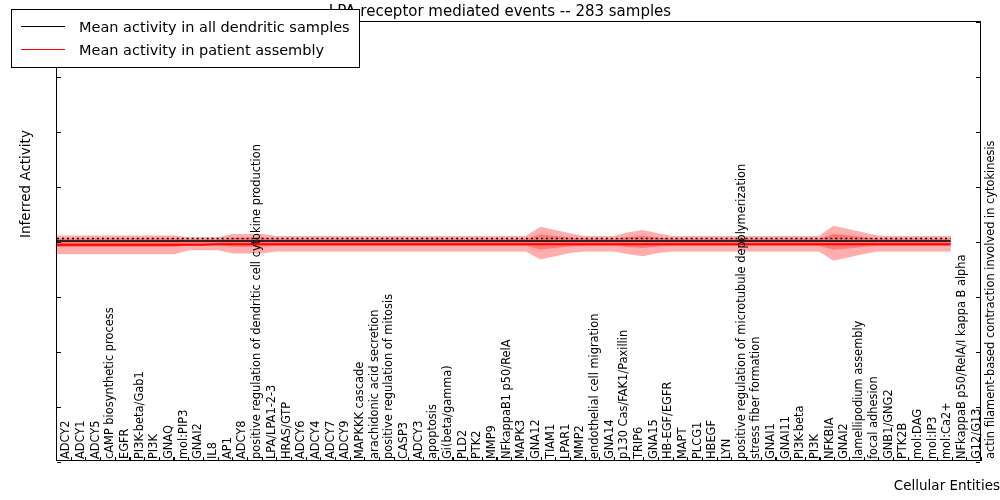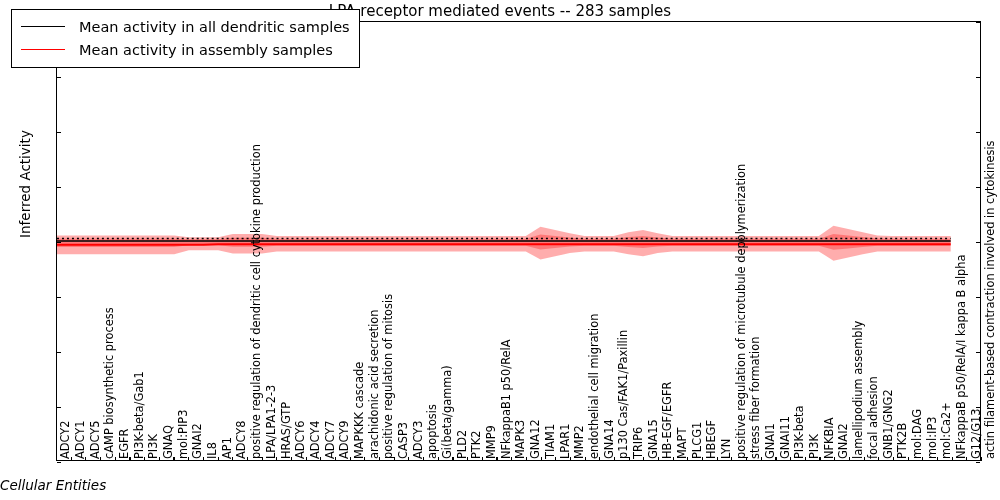--- a/index.html
+++ b/index.html
@@ -28,22 +28,22 @@
     font-size:13.5px;color:#000;
     transform:rotate(-90deg);transform-origin:center center;
   }
   .ytick-mark{
     position:absolute;left:0;width:4px;height:1.1px;background:#000;
   }
   .ytick-mark.right{left:auto;right:0;}
 
   
   #xlabel{
-    position:absolute;left:0;top:477px;width:1000px;text-align:left;
-    font-size:13.5px;color:#000;font-style:italic;
+    position:absolute;left:0;top:477px;width:1000px;text-align:right;
+    font-size:13.5px;color:#000;
   }
   #xticks{position:absolute;left:56px;top:461px;width:925px;height:0;}
   .xtick-mark{position:absolute;top:-4px;width:1.1px;height:4px;background:#000;}
   .xtick-label{
     position:absolute;top:-2px;
     font-size:11.4px;color:#000;white-space:nowrap;
     transform-origin:left top;
     transform:rotate(-90deg);
     line-height:1;
   }
@@ -236,17 +236,17 @@
       <div class="xtick-label" style="left: 929.3px;">actin filament-based contraction involved in cytokinesis</div>
     </div>
 
   <div id="legend">
     <div class="legend-row">
       <span class="legend-swatch"></span>
       <span class="legend-text">Mean activity in all dendritic samples</span>
     </div>
     <div class="legend-row">
       <span class="legend-swatch red"></span>
-      <span class="legend-text">Mean activity in assembly samples</span>
+      <span class="legend-text">Mean activity in patient assembly</span>
     </div>
   </div>
 
 </div>
 
 </body></html>

